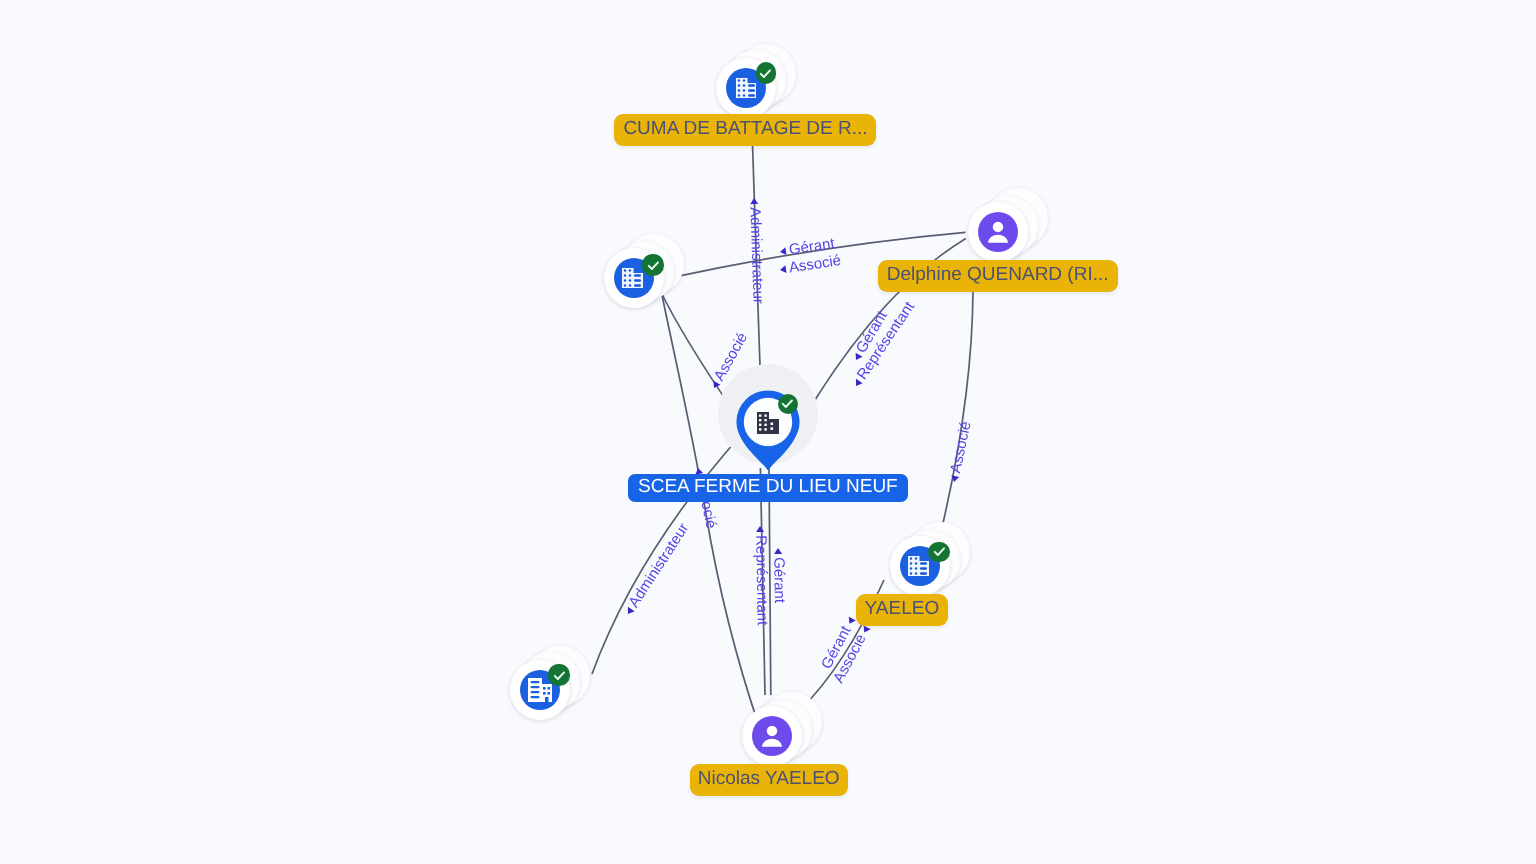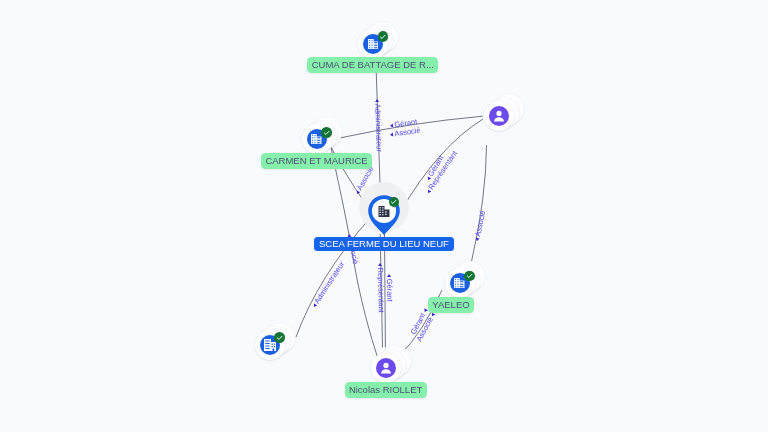--- a/index.html
+++ b/index.html
@@ -13,21 +13,21 @@
          background:#fdfdff;box-shadow:0 0.5px 2px rgba(30,40,80,.13);}
   .nodedisc{position:absolute;width:30px;height:30px;border-radius:50%;
             background:#ffffff;box-shadow:0 0.5px 2px rgba(30,40,80,.16);}
   .inner{position:absolute;width:20px;height:20px;border-radius:50%;
          left:5px;top:5px;display:flex;align-items:center;justify-content:center;}
   .badge{position:absolute;width:10.6px;height:10.6px;border-radius:50%;
          left:19.7px;top:2.7px;display:flex;align-items:center;justify-content:center;
          background:#137433;}
   .nlabel{position:absolute;white-space:nowrap;border-radius:4.5px;padding:0 4.3px;
           font-size:9.5px;line-height:16px;height:16px;}
-  .nlabel.plain{background:#86efac;color:#4a5273;box-shadow:0 1px 2px rgba(40,50,90,.09);}
+  .nlabel.plain{background:#eab308;color:#4a5273;box-shadow:0 1px 2px rgba(40,50,90,.09);}
   .nlabel.sel{background:#1764e8;color:#fff;padding:0 5px;height:14px;line-height:14px;
               border-radius:3.5px;}
   .halo{position:absolute;border-radius:50%;background:#eff0f3;}
   .elabel{position:absolute;font-size:7.5px;color:#5146e6;white-space:nowrap;
           transform-origin:0 50%;line-height:8px;display:flex;align-items:center;}
   .earrow{display:inline-block;width:0;height:0;margin-right:1.6px;flex:none;
           border-top:2.4px solid transparent;border-bottom:2.4px solid transparent;
           border-right:3.6px solid #3a28c8;}
   .earrow.re{margin-right:0;margin-left:1.6px;}
   .etext{display:inline-block;}
@@ -137,20 +137,21 @@
         <div class="stack" style="left:10px;top:-7px"></div>
         <div class="stack" style="left:5.5px;top:-3.5px"></div>
         <div class="nodedisc"></div>
         <div class="inner" style="background:#6d4aec">
           <svg width="18" height="18" viewBox="0 0 24 24">
             <circle cx="12" cy="8.6" r="3.5" fill="#fff"></circle>
             <path fill="#fff" d="M5.3 19.2c.5-3.5 3.4-5.4 6.7-5.4s6.2 1.9 6.7 5.4z"></path>
           </svg>
         </div>
       </div>
+      <div class="nlabel plain" style="left: 439.1px; top: 129.9px;">Delphine QUENARD (RI...</div>
       <div class="node" style="left: 301.6px; top: 124.3px; width: 30px; height: 30px;">
         <div class="stack" style="left:10px;top:-7px"></div>
         <div class="stack" style="left:5.5px;top:-3.5px"></div>
         <div class="nodedisc"></div>
         <div class="inner" style="background:#1a60e0">
           <svg width="10.5" height="10" viewBox="0 0 42 40">
             <path fill="#eef5fe" d="M0 0h23v12H0z"></path>
             <path fill="#eef5fe" d="M0 10h42v30H0z"></path>
             <g fill="#1557d6">
               <circle cx="6" cy="5" r="2.4"></circle>
@@ -166,21 +167,20 @@
               <rect x="24" y="32.6" width="14" height="4.8" rx="2.4"></rect>
             </g>
           </svg>
         </div>
         <div class="badge">
           <svg width="7.4" height="7.4" viewBox="0 0 24 24">
             <path fill="none" stroke="#eafaef" stroke-width="3.2" stroke-linecap="round" stroke-linejoin="round" d="M4.5 12.8l5 5L19.5 7.2"></path>
           </svg>
         </div>
       </div>
-      <div class="nlabel plain" style="left: 261.1px; top: 152.9px;">CARMEN ET MAURICE</div>
       <div class="halo" style="left: 359px; top: 182px; width: 50px; height: 50px;"></div>
       <div class="node" style="left: 368px; top: 195px;"><svg width="32" height="41" viewBox="0 0 32 41">
           <path fill="#1764e8" d="M16 0.2A15.8 15.8 0 0 0 0.2 16c0 5.5 3.6 10.8 7.4 15.1 3.2 3.6 6.5 6.5 8.4 9.1 1.9-2.6 5.2-5.5 8.4-9.1 3.8-4.3 7.4-9.6 7.4-15.1A15.8 15.8 0 0 0 16 0.2z"></path>
           <circle cx="16" cy="16" r="12.1" fill="#fbfdff"></circle>
         </svg><div style="position:absolute;left:7px;top:7px;width:18px;height:18px;display:flex;align-items:center;justify-content:center">
           <svg width="12" height="11" viewBox="0 0 24 22">
             <path fill="#2e3348" d="M1 0h12v22H1z"></path>
             <path fill="#2e3348" d="M12 7h11v15H12z"></path>
             <g fill="#ffffff">
               <rect x="3" y="2.4" width="2.4" height="2.4"></rect>
@@ -262,15 +262,15 @@
         <div class="stack" style="left:10px;top:-7px"></div>
         <div class="stack" style="left:5.5px;top:-3.5px"></div>
         <div class="nodedisc"></div>
         <div class="inner" style="background:#6d4aec">
           <svg width="18" height="18" viewBox="0 0 24 24">
             <circle cx="12" cy="8.6" r="3.5" fill="#fff"></circle>
             <path fill="#fff" d="M5.3 19.2c.5-3.5 3.4-5.4 6.7-5.4s6.2 1.9 6.7 5.4z"></path>
           </svg>
         </div>
       </div>
-      <div class="nlabel plain" style="left: 344.6px; top: 381.9px;">Nicolas RIOLLET</div>
+      <div class="nlabel plain" style="left: 344.6px; top: 381.9px;">Nicolas YAELEO</div>
     </div>
 </div>
 
 </body></html>

